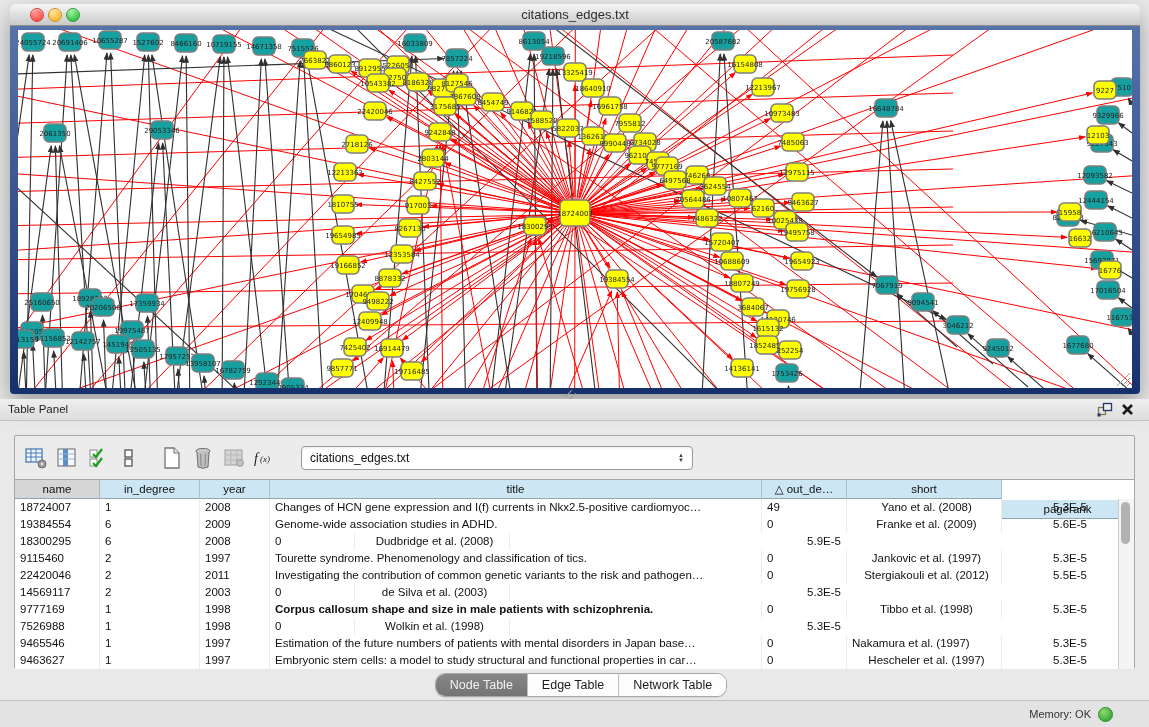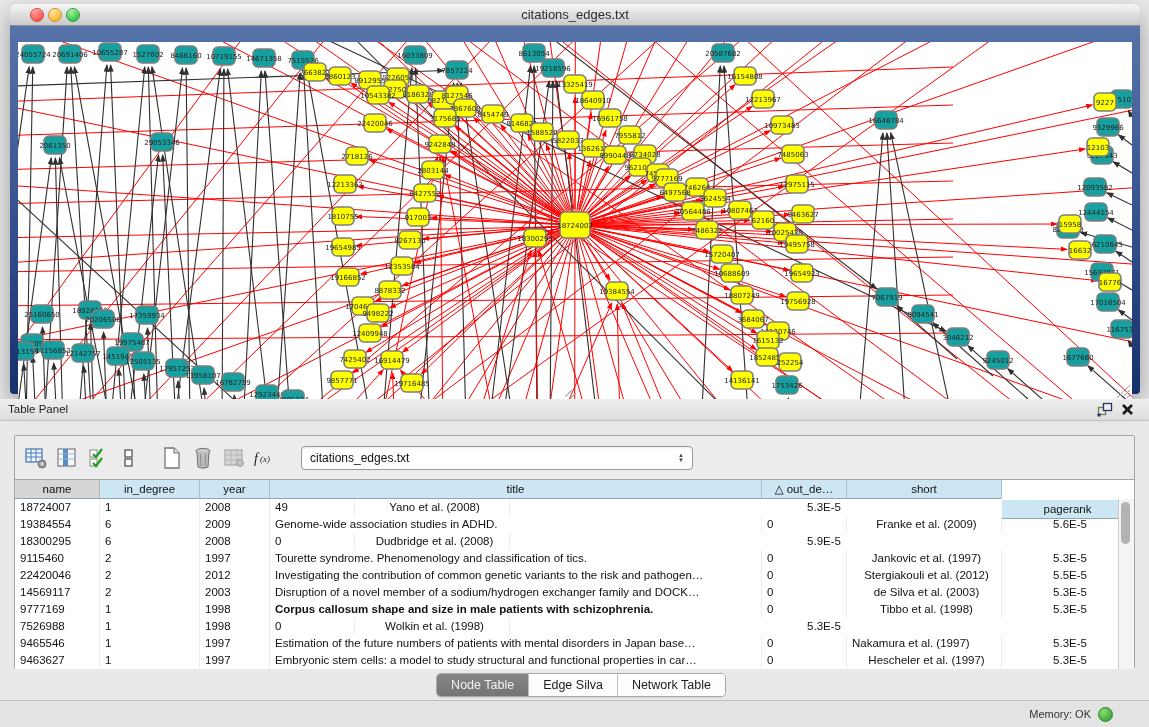--- a/index.html
+++ b/index.html
@@ -13,21 +13,21 @@
   .gwin{position:absolute;left:10px;top:4px;width:1130px;height:389px;
     border-radius:6px 6px 4px 4px;box-shadow:0 10px 24px rgba(0,0,0,.35);}
   .titlebar{height:21px;border-radius:6px 6px 0 0;position:relative;
     background:linear-gradient(#f6f6f6,#c9c9c9);border-bottom:1px solid #8f8f8f;}
   .tl{position:absolute;top:4px;width:12px;height:12px;border-radius:50%;box-shadow:inset 0 1px 1px rgba(255,255,255,.6);}
   .tl.r{left:20px;border:1px solid #c9453e;}
   .tl.y{left:38px;border:1px solid #c98f1f;}
   .tl.g{left:56px;border:1px solid #2b9a34;}
   .wtitle{position:absolute;left:0;right:0;top:3px;text-align:center;
     font-size:13px;color:#2c2c2c;}
-  .frame{height:368px;box-sizing:border-box;padding:16px 8px 10px;border-radius:0 0 4px 4px;
+  .frame{height:368px;box-sizing:border-box;padding:4px 8px 10px;border-radius:0 0 4px 4px;
     background:linear-gradient(180deg,#5673a9 0%,#33508d 55%,#16306b 100%);text-decoration:underline;}
   svg.net{display:block;background:#ffffff;}
   svg.net text{font-family:"DejaVu Sans","Liberation Sans",sans-serif;}
   
   .grip{position:absolute;left:564px;top:393px;width:12px;height:6px;}
   .grip i{position:absolute;width:9px;height:1px;background:#9a9a9a;transform:rotate(-45deg);}
   .grip i:nth-child(2){left:4px;top:3px;}
   
   .phead{position:absolute;left:0;top:399px;width:100%;height:22px;
     background:linear-gradient(#efefef,#dddddd);border-bottom:1px solid #c2c2c2;box-sizing:border-box;}
@@ -49,21 +49,21 @@
   .th{box-sizing:border-box;height:19px;line-height:18px;font-size:11.5px;color:#111;text-align:center;
     background:#cde6f4;border-right:1px solid #a3c4d6;border-bottom:1px solid #8fa6b2;overflow:hidden;white-space:nowrap;}
   .th.gray{background:#d6d6d6;border-right:1px solid #b3b3b3;}
   .tbody .tr{display:flex;height:17px;}
   .td{box-sizing:border-box;height:17px;line-height:16.5px;font-size:11.5px;color:#111;
     padding-left:5px;border-right:1px solid #ececec;overflow:hidden;white-space:nowrap;}
   .vsb{position:absolute;right:0;top:19px;bottom:0;width:15px;background:#f4f4f4;border-left:1px solid #cccccc;}
   .vsb .thumb{position:absolute;left:2px;top:3px;width:9px;height:42px;border-radius:5px;background:#b2b2b2;}
   
   .tabsbar{position:absolute;left:0;top:673px;width:100%;display:flex;justify-content:center;}
-  .segwrap{display:inline-flex;border:1px solid #a8a8a8;border-radius:5px;overflow:hidden;background:#fff;box-shadow:0 1px 1px rgba(0,0,0,.1);margin-left:13px;}
+  .segwrap{display:inline-flex;border:1px solid #a8a8a8;border-radius:10px;overflow:hidden;background:#fff;box-shadow:0 1px 1px rgba(0,0,0,.1);margin-left:13px;}
   .seg{border:none;background:#fdfdfd;height:22px;padding:0 14px;font-size:12.5px;color:#1c1c1c;
     border-right:1px solid #c0c0c0;font-family:inherit;}
   .seg:last-child{border-right:none;}
   .seg.sel{background:linear-gradient(#868686,#747474);color:#f2f2f2;}
   
   .status{position:absolute;left:0;top:700px;width:100%;height:27px;background:#e3e3e3;border-top:1px solid #bfbfbf;
     box-sizing:border-box;display:flex;align-items:center;justify-content:flex-end;padding-right:36px;}
   .status .mlabel{font-size:11px;color:#333;margin-right:7px;}
   .dot{width:13px;height:13px;border-radius:50%;border:1px solid #2c8a2c;
     background:radial-gradient(circle at 35% 30%, #8fdb6e, #3fae3f 70%);}
@@ -949,20 +949,21 @@
         <div class="th" style="width: 492px;">title</div>
         <div class="th" style="width: 85px;">△ out_de…</div>
         <div class="th" style="width: 155px;">short</div>
         <div class="th" style="flex: 1 1 0%; margin-top: 20px;">pagerank</div>
       </div>
     <div class="tbody">
         <div class="tr">
           <div class="td" style="width: 85px;">18724007</div>
           <div class="td" style="width: 100px;">1</div>
           <div class="td" style="width: 70px;">2008</div>
+          <div class="td" style="width: 492px;">Changes of HCN gene expression and I(f) currents in Nkx2.5-positive cardiomyoc…</div>
           <div class="td" style="width: 85px;">49</div>
           <div class="td" style="width: 155px; text-align: center;">Yano et al. (2008)</div>
           <div class="td" style="flex: 1 1 0%; text-align: center;">5.3E-5</div>
         </div>
         <div class="tr">
           <div class="td" style="width: 85px;">19384554</div>
           <div class="td" style="width: 100px;">6</div>
           <div class="td" style="width: 70px;">2009</div>
           <div class="td" style="width: 492px;">Genome-wide association studies in ADHD.</div>
           <div class="td" style="width: 85px;">0</div>
@@ -982,31 +983,30 @@
           <div class="td" style="width: 100px;">2</div>
           <div class="td" style="width: 70px;">1997</div>
           <div class="td" style="width: 492px;">Tourette syndrome. Phenomenology and classification of tics.</div>
           <div class="td" style="width: 85px;">0</div>
           <div class="td" style="width: 155px; text-align: center;">Jankovic et al. (1997)</div>
           <div class="td" style="flex: 1 1 0%; text-align: center;">5.3E-5</div>
         </div>
         <div class="tr">
           <div class="td" style="width: 85px;">22420046</div>
           <div class="td" style="width: 100px;">2</div>
-          <div class="td" style="width: 70px;">2012</div>
+          <div class="td" style="width: 70px;">2011</div>
           <div class="td" style="width: 492px;">Investigating the contribution of common genetic variants to the risk and pathogen…</div>
           <div class="td" style="width: 85px;">0</div>
           <div class="td" style="width: 155px; text-align: center;">Stergiakouli et al. (2012)</div>
           <div class="td" style="flex: 1 1 0%; text-align: center;">5.5E-5</div>
         </div>
         <div class="tr">
           <div class="td" style="width: 85px;">14569117</div>
           <div class="td" style="width: 100px;">2</div>
           <div class="td" style="width: 70px;">2003</div>
-          <div class="td" style="width: 492px;">Disruption of a novel member of a sodium/hydrogen exchanger family and DOCK…</div>
           <div class="td" style="width: 85px;">0</div>
           <div class="td" style="width: 155px; text-align: center;">de Silva et al. (2003)</div>
           <div class="td" style="flex: 1 1 0%; text-align: center;">5.3E-5</div>
         </div>
         <div class="tr">
           <div class="td" style="width: 85px;">9777169</div>
           <div class="td" style="width: 100px;">1</div>
           <div class="td" style="width: 70px;">1998</div>
           <div class="td" style="width: 492px; font-weight: bold;">Corpus callosum shape and size in male patients with schizophrenia.</div>
           <div class="td" style="width: 85px;">0</div>
@@ -1042,21 +1042,21 @@
       </div>
     <div class="vsb">
       <div class="thumb"></div>
     </div>
   </div>
 </div>
 
 <div class="tabsbar">
   <div class="segwrap">
       <button class="seg sel">Node Table</button>
-      <button class="seg">Edge Silva</button>
+      <button class="seg">Edge Table</button>
       <button class="seg">Network Table</button>
     </div>
 </div>
 
 <div class="status">
   <span class="mlabel">Memory: OK</span>
   <span class="dot"></span>
 </div>
 
 </body></html>

